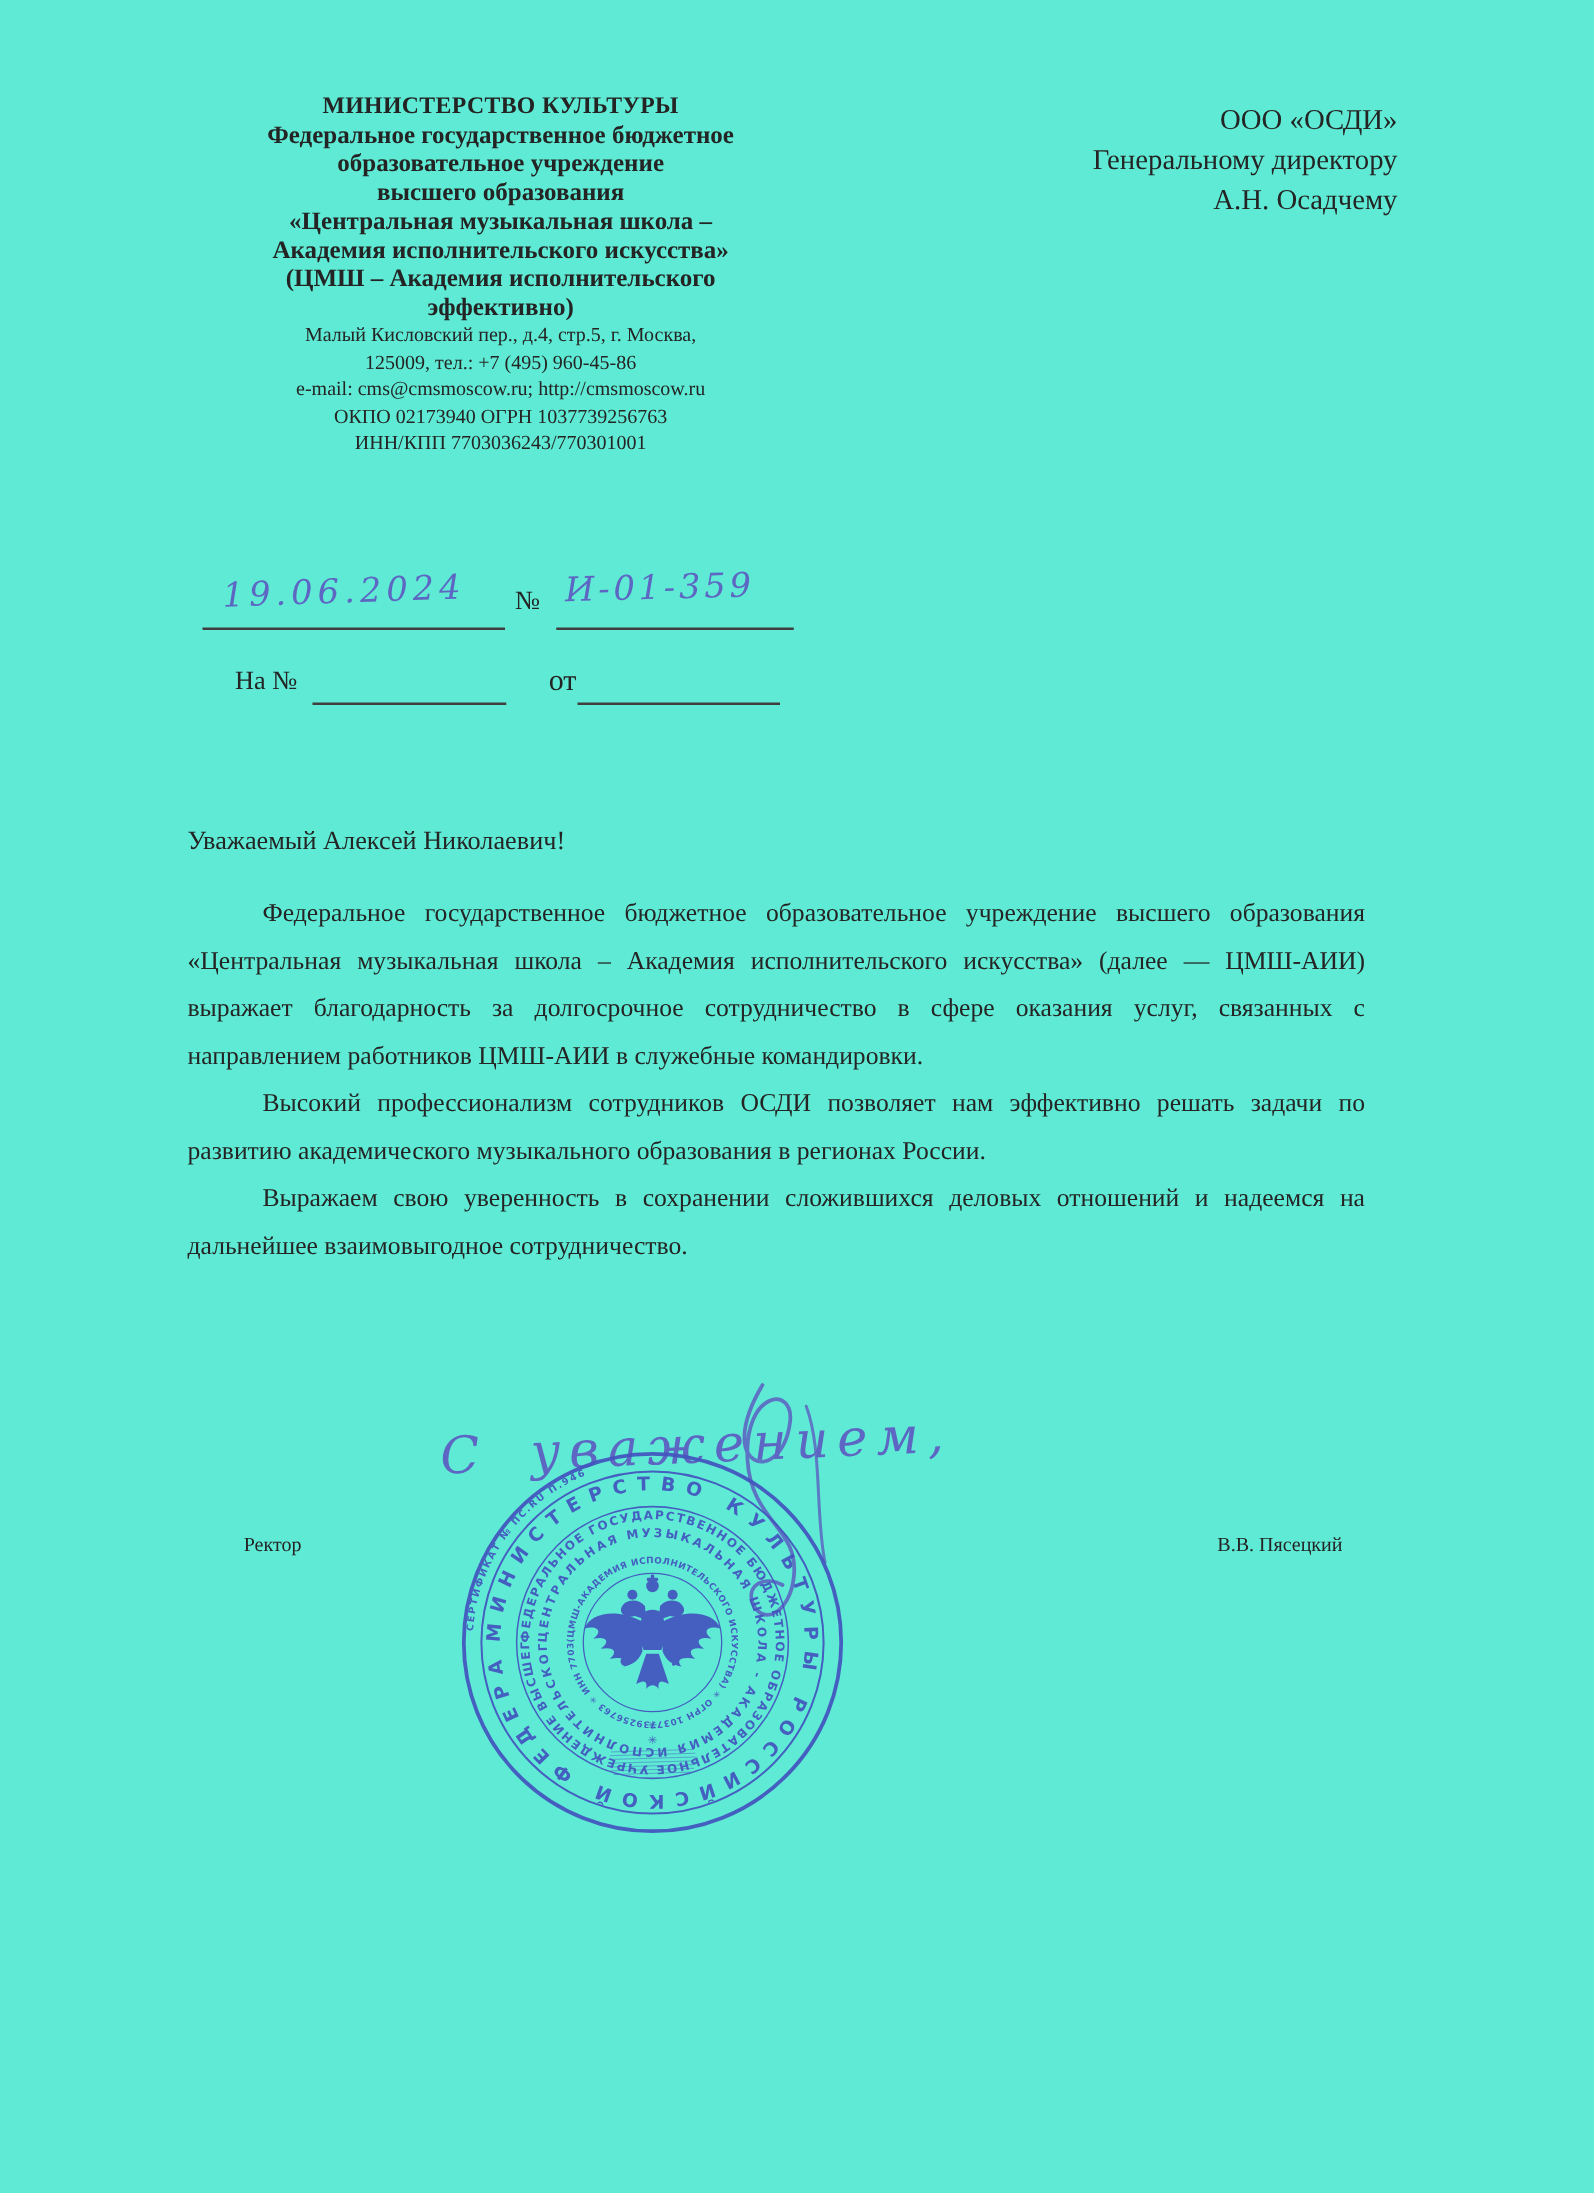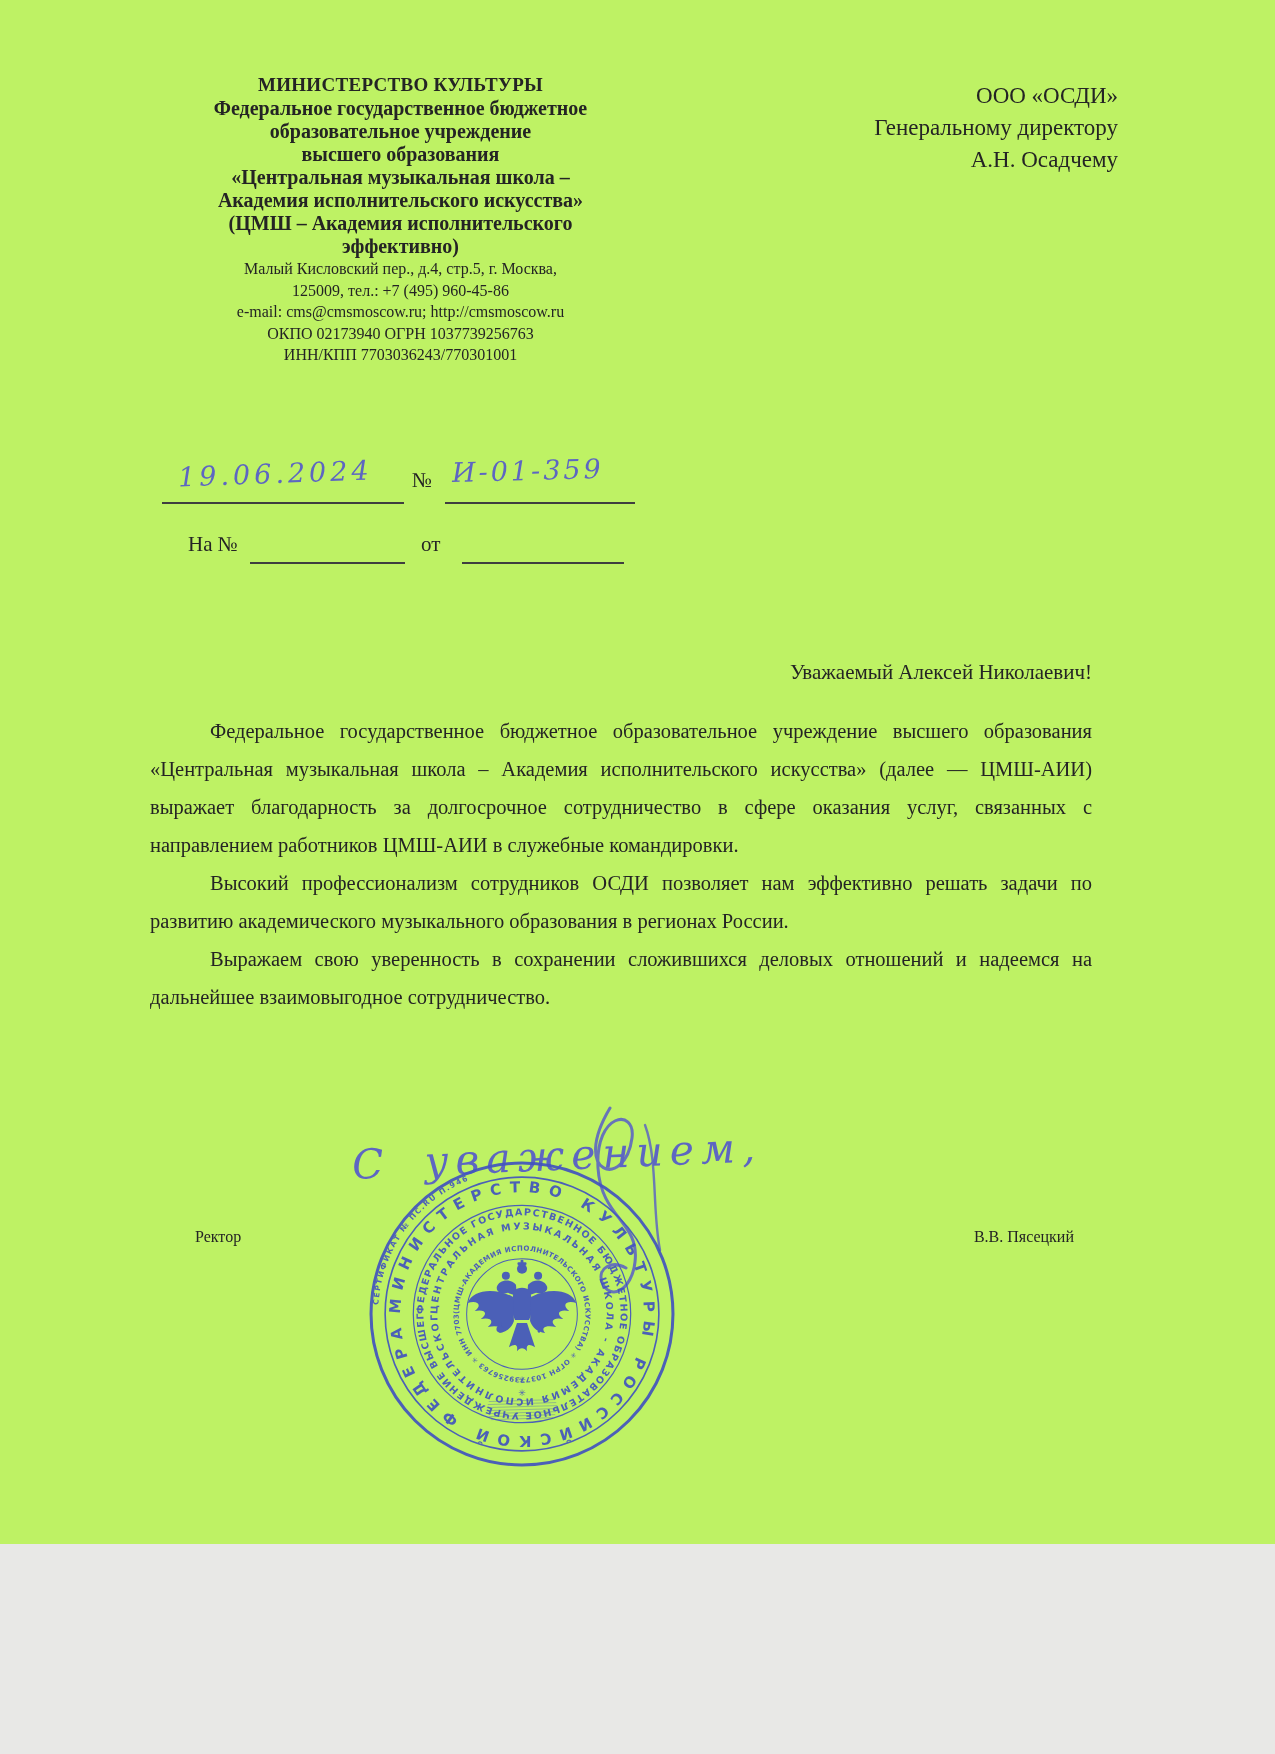--- a/index.html
+++ b/index.html
@@ -1,20 +1,20 @@
 <!DOCTYPE html>
 <html lang="ru"><head>
 <meta charset="utf-8">
 <style>
   html,body{margin:0;padding:0;background:#e8e8e6;}
   .page{
     position:relative;
-    width:1275px;height:1544px;
+    width:1275px;height:1754px;
     margin:0 auto;
-    background:#bef264;
+    background:#5eead4;
     font-family:"Liberation Serif", serif;
     color:#242424;
     overflow:hidden;
   }
   
   .letterhead{
     position:absolute;left:148px;top:72px;width:505px;
     text-align:center;
   }
   .lh-title{font-weight:bold;font-size:19px;line-height:25px;letter-spacing:.3px;}
@@ -30,25 +30,25 @@
   .hw{
     font-family:"DejaVu Serif", serif;
     font-style:italic;
     color:#5d66c2;
     white-space:nowrap;
   }
   .hw-date{position:absolute;left:178px;top:458px;font-size:27px;letter-spacing:4px;transform:rotate(-2deg);}
   .hw-num{position:absolute;left:452px;top:455px;font-size:27px;letter-spacing:3px;transform:rotate(-1.5deg);}
   .no-sign{position:absolute;left:412px;top:468px;font-size:21px;}
   .na-label{position:absolute;left:188px;top:532px;font-size:21px;}
-  .ot-label{position:absolute;left:421px;top:532px;font-size:21px;}
+  .ot-label{position:absolute;left:439px;top:532px;font-size:24px;}
   
   .salutation{
     position:absolute;left:150px;top:660px;width:942px;
-    text-align:right;font-size:21px;
+    text-align:left;font-size:21px;
   }
   .body-text{
     position:absolute;left:150px;top:712px;width:942px;
     font-size:20.5px;line-height:38px;text-align:justify;
   }
   .body-text p{margin:0;text-indent:60px;}
   
   .closing-hw{
     position:absolute;left:352px;top:1132px;
     font-size:41px;letter-spacing:7px;word-spacing:14px;

